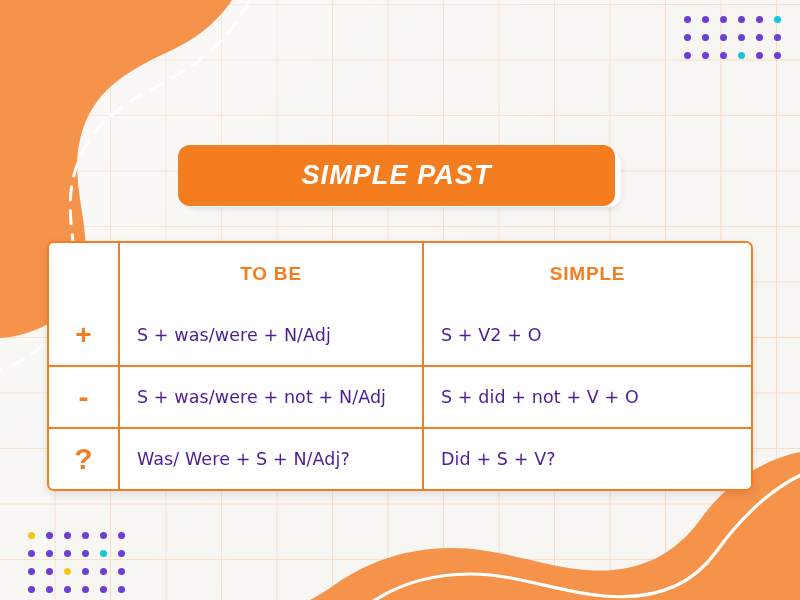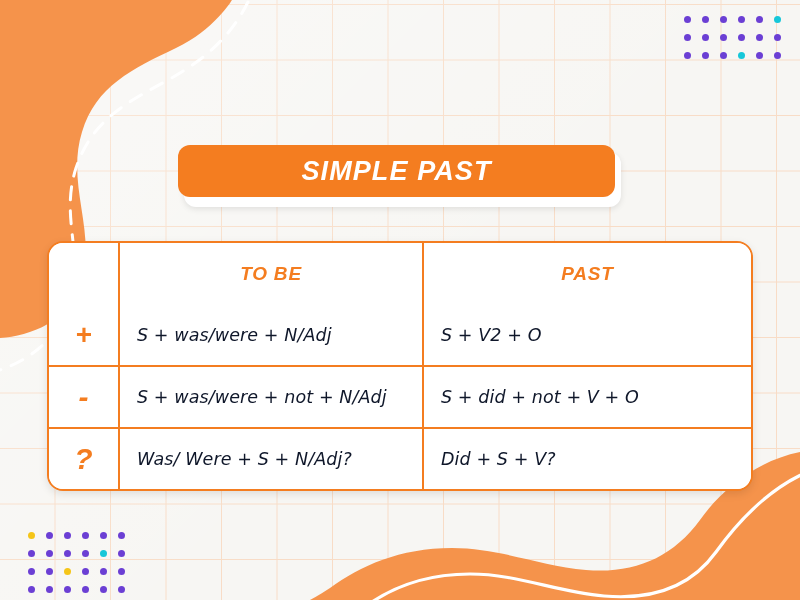--- a/index.html
+++ b/index.html
@@ -136,21 +136,21 @@
     height: 55px;
     border-radius: 12px;
     background: #ffffff;
     box-shadow: 0 2px 6px rgba(0,0,0,0.10);
   }
   #title-banner {
     position: absolute;
     left: 0;
     top: 0;
     width: 437px;
-    height: 52px;
+    height: 61px;
     border-radius: 12px;
     background: #f47d20;
     display: flex;
     align-items: center;
     justify-content: center;
   }
   #title-text {
     color: #ffffff;
     font-size: 27px;
     font-weight: bold;
@@ -165,24 +165,23 @@
     left: 47px;
     top: 241px;
     width: 706px;
   }
   table#grammar-table {
     width: 100%;
     border-collapse: separate;
     border-spacing: 0;
     background: #ffffff;
     border: 2px solid #f47d20;
-    border-radius: 16px;
+    border-radius: 7px;
     overflow: hidden;
     box-shadow: 0 3px 8px rgba(0,0,0,0.10);
-    font-style: italic;
   }
   #grammar-table th,
   #grammar-table td {
     border-right: 2px solid #f47d20;
     border-bottom: 2px solid #f47d20;
     background: #ffffff;
   }
   #grammar-table tr:last-child th,
   #grammar-table tr:last-child td {
     border-bottom: none;
@@ -212,21 +211,21 @@
     color: #f47d20;
     font-weight: bold;
     font-size: 28px;
     line-height: 1;
   }
   td.sym.minus { font-size: 30px; }
   td.sym.question { font-size: 30px; }
   td.formula {
     padding-left: 17px;
     font-size: 17.5px;
-    color: #0f172a;
+    color: #4c1d95;
     letter-spacing: 0.1px;
     font-family: "DejaVu Sans", sans-serif;
   }
 </style>
 </head>
 <body>
 
 <div id="canvas">
 
   <div class="grid-bg"></div>
@@ -303,21 +302,21 @@
       <span id="title-text">SIMPLE PAST</span>
     </div>
   </div>
 
   <div id="table-wrap">
     <table id="grammar-table">
       <thead>
         <tr>
           <th class="col-sym"></th>
           <th class="col-tobe">TO BE</th>
-          <th>PAST</th>
+          <th>SIMPLE</th>
         </tr>
       </thead>
       <tbody>
         <tr>
           <td class="sym plus">+</td>
           <td class="formula">S + was/were + N/Adj</td>
           <td class="formula">S + V2 + O</td>
         </tr>
         <tr>
           <td class="sym minus">-</td>

